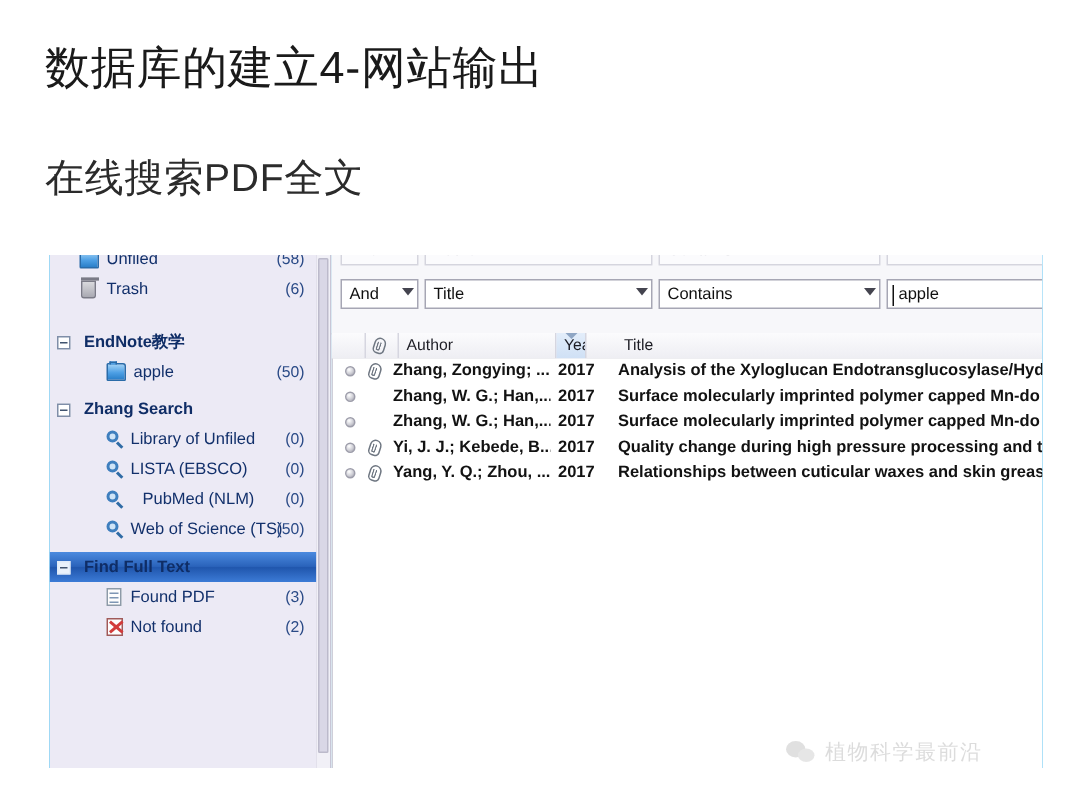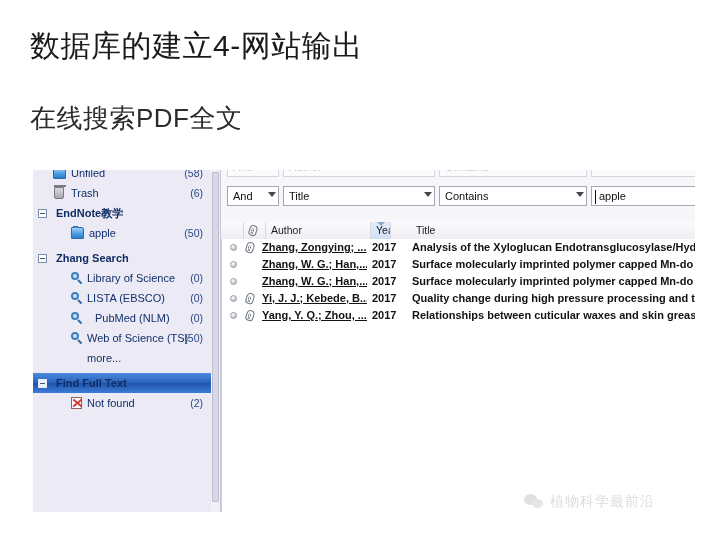--- a/index.html
+++ b/index.html
@@ -366,21 +366,21 @@
   .rcell {
     position: absolute;
     top: 0;
     height: 17px;
     line-height: 17px;
     overflow: hidden;
     white-space: nowrap;
     color: #121212;
     font-weight: bold;
   }
-  .rcell.author { left: 40px; width: 105px; text-decoration: underline; }
+  .rcell.author { left: 40px; width: 105px; }
   .rcell.year   { left: 150px; width: 32px; }
   .rcell.title  { left: 190px; width: 290px; }
 
   .dot-read {
     position: absolute;
     left: 8px;
     top: 5px;
     width: 7px;
     height: 7px;
     border-radius: 50%;
@@ -458,41 +458,41 @@
       <span class="lbl" style="left:38px;">Unfiled</span>
       <span class="cnt">(58)</span>
     </div>
 
     <div class="nav-row">
       <span class="icn icn-trash" style="left:21px;"></span>
       <span class="lbl" style="left:38px;">Trash</span>
       <span class="cnt">(6)</span>
     </div>
 
-    <div class="nav-row group" style="margin-top:0;">
+    <div class="nav-row group" style="margin-top:15px;">
       <span class="expander"></span>
       <span class="lbl" style="left:23px;">EndNote教学</span>
       <span class="cnt"></span>
     </div>
 
     <div class="nav-row">
       <span class="icn icn-folder" style="left:38px;"></span>
       <span class="lbl" style="left:56px;">apple</span>
       <span class="cnt">(50)</span>
     </div>
 
     <div class="nav-row group" style="margin-top:5px;">
       <span class="expander"></span>
       <span class="lbl" style="left:23px;">Zhang Search</span>
       <span class="cnt"></span>
     </div>
 
     <div class="nav-row">
       <span class="icn icn-search" style="left:38px;"></span>
-      <span class="lbl" style="left:54px;">Library of Science</span>
+      <span class="lbl" style="left:54px;">Library of Unfiled</span>
       <span class="cnt">(0)</span>
     </div>
 
     <div class="nav-row">
       <span class="icn icn-search" style="left:38px;"></span>
       <span class="lbl" style="left:54px;">LISTA (EBSCO)</span>
       <span class="cnt">(0)</span>
     </div>
 
     <div class="nav-row">
@@ -500,31 +500,32 @@
       <span class="lbl" style="left:62px;">PubMed (NLM)</span>
       <span class="cnt">(0)</span>
     </div>
 
     <div class="nav-row">
       <span class="icn icn-search" style="left:38px;"></span>
       <span class="lbl" style="left:54px;">Web of Science (TS)</span>
       <span class="cnt">(50)</span>
     </div>
 
-    <div class="nav-row">
-      <span class="lbl" style="left:54px;">more...</span>
-      <span class="cnt"></span>
-    </div>
 
     <div class="nav-row group selected" style="margin-top:5px;">
       <span class="expander"></span>
       <span class="lbl" style="left:23px;">Find Full Text</span>
       <span class="cnt"></span>
     </div>
 
+    <div class="nav-row">
+      <span class="icn icn-doc" style="left:38px;"></span>
+      <span class="lbl" style="left:54px;">Found PDF</span>
+      <span class="cnt">(3)</span>
+    </div>
 
     <div class="nav-row">
       <span class="icn icn-notfound" style="left:38px;"></span>
       <span class="lbl" style="left:54px;">Not found</span>
       <span class="cnt">(2)</span>
     </div>
   </div>
 
   <div id="nav-scroll-track">
     <div id="nav-scroll-thumb"></div>

